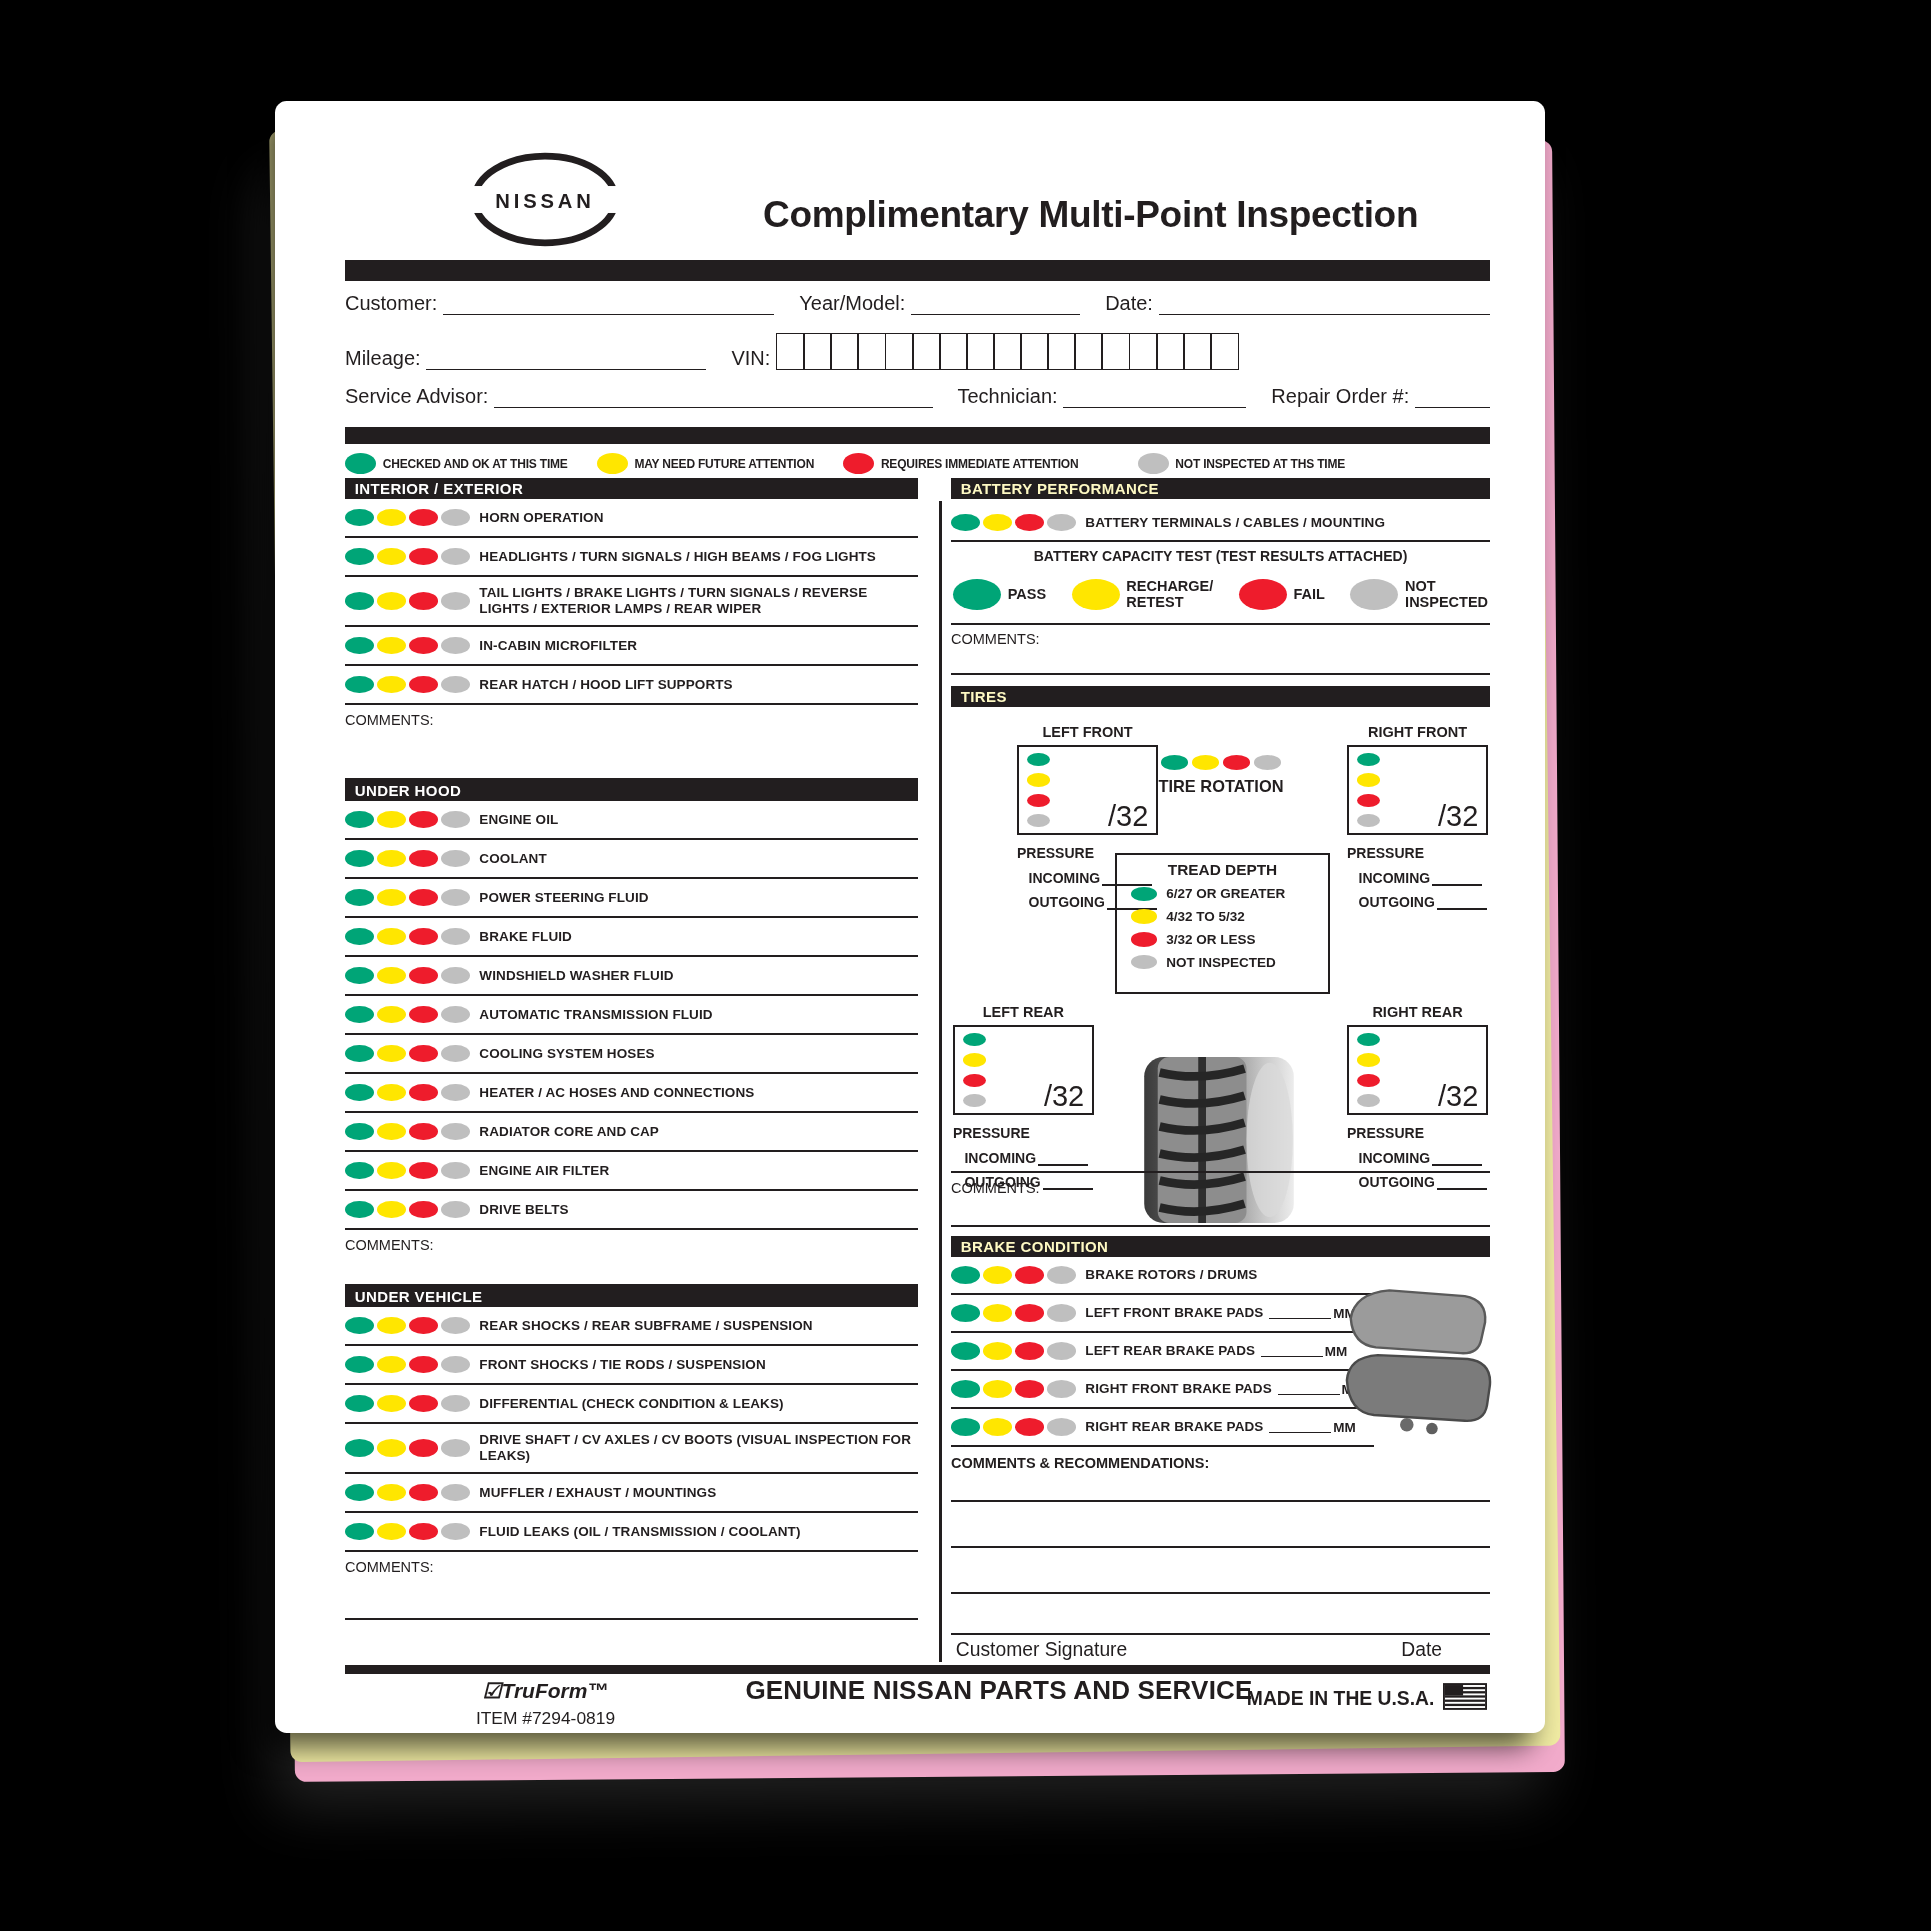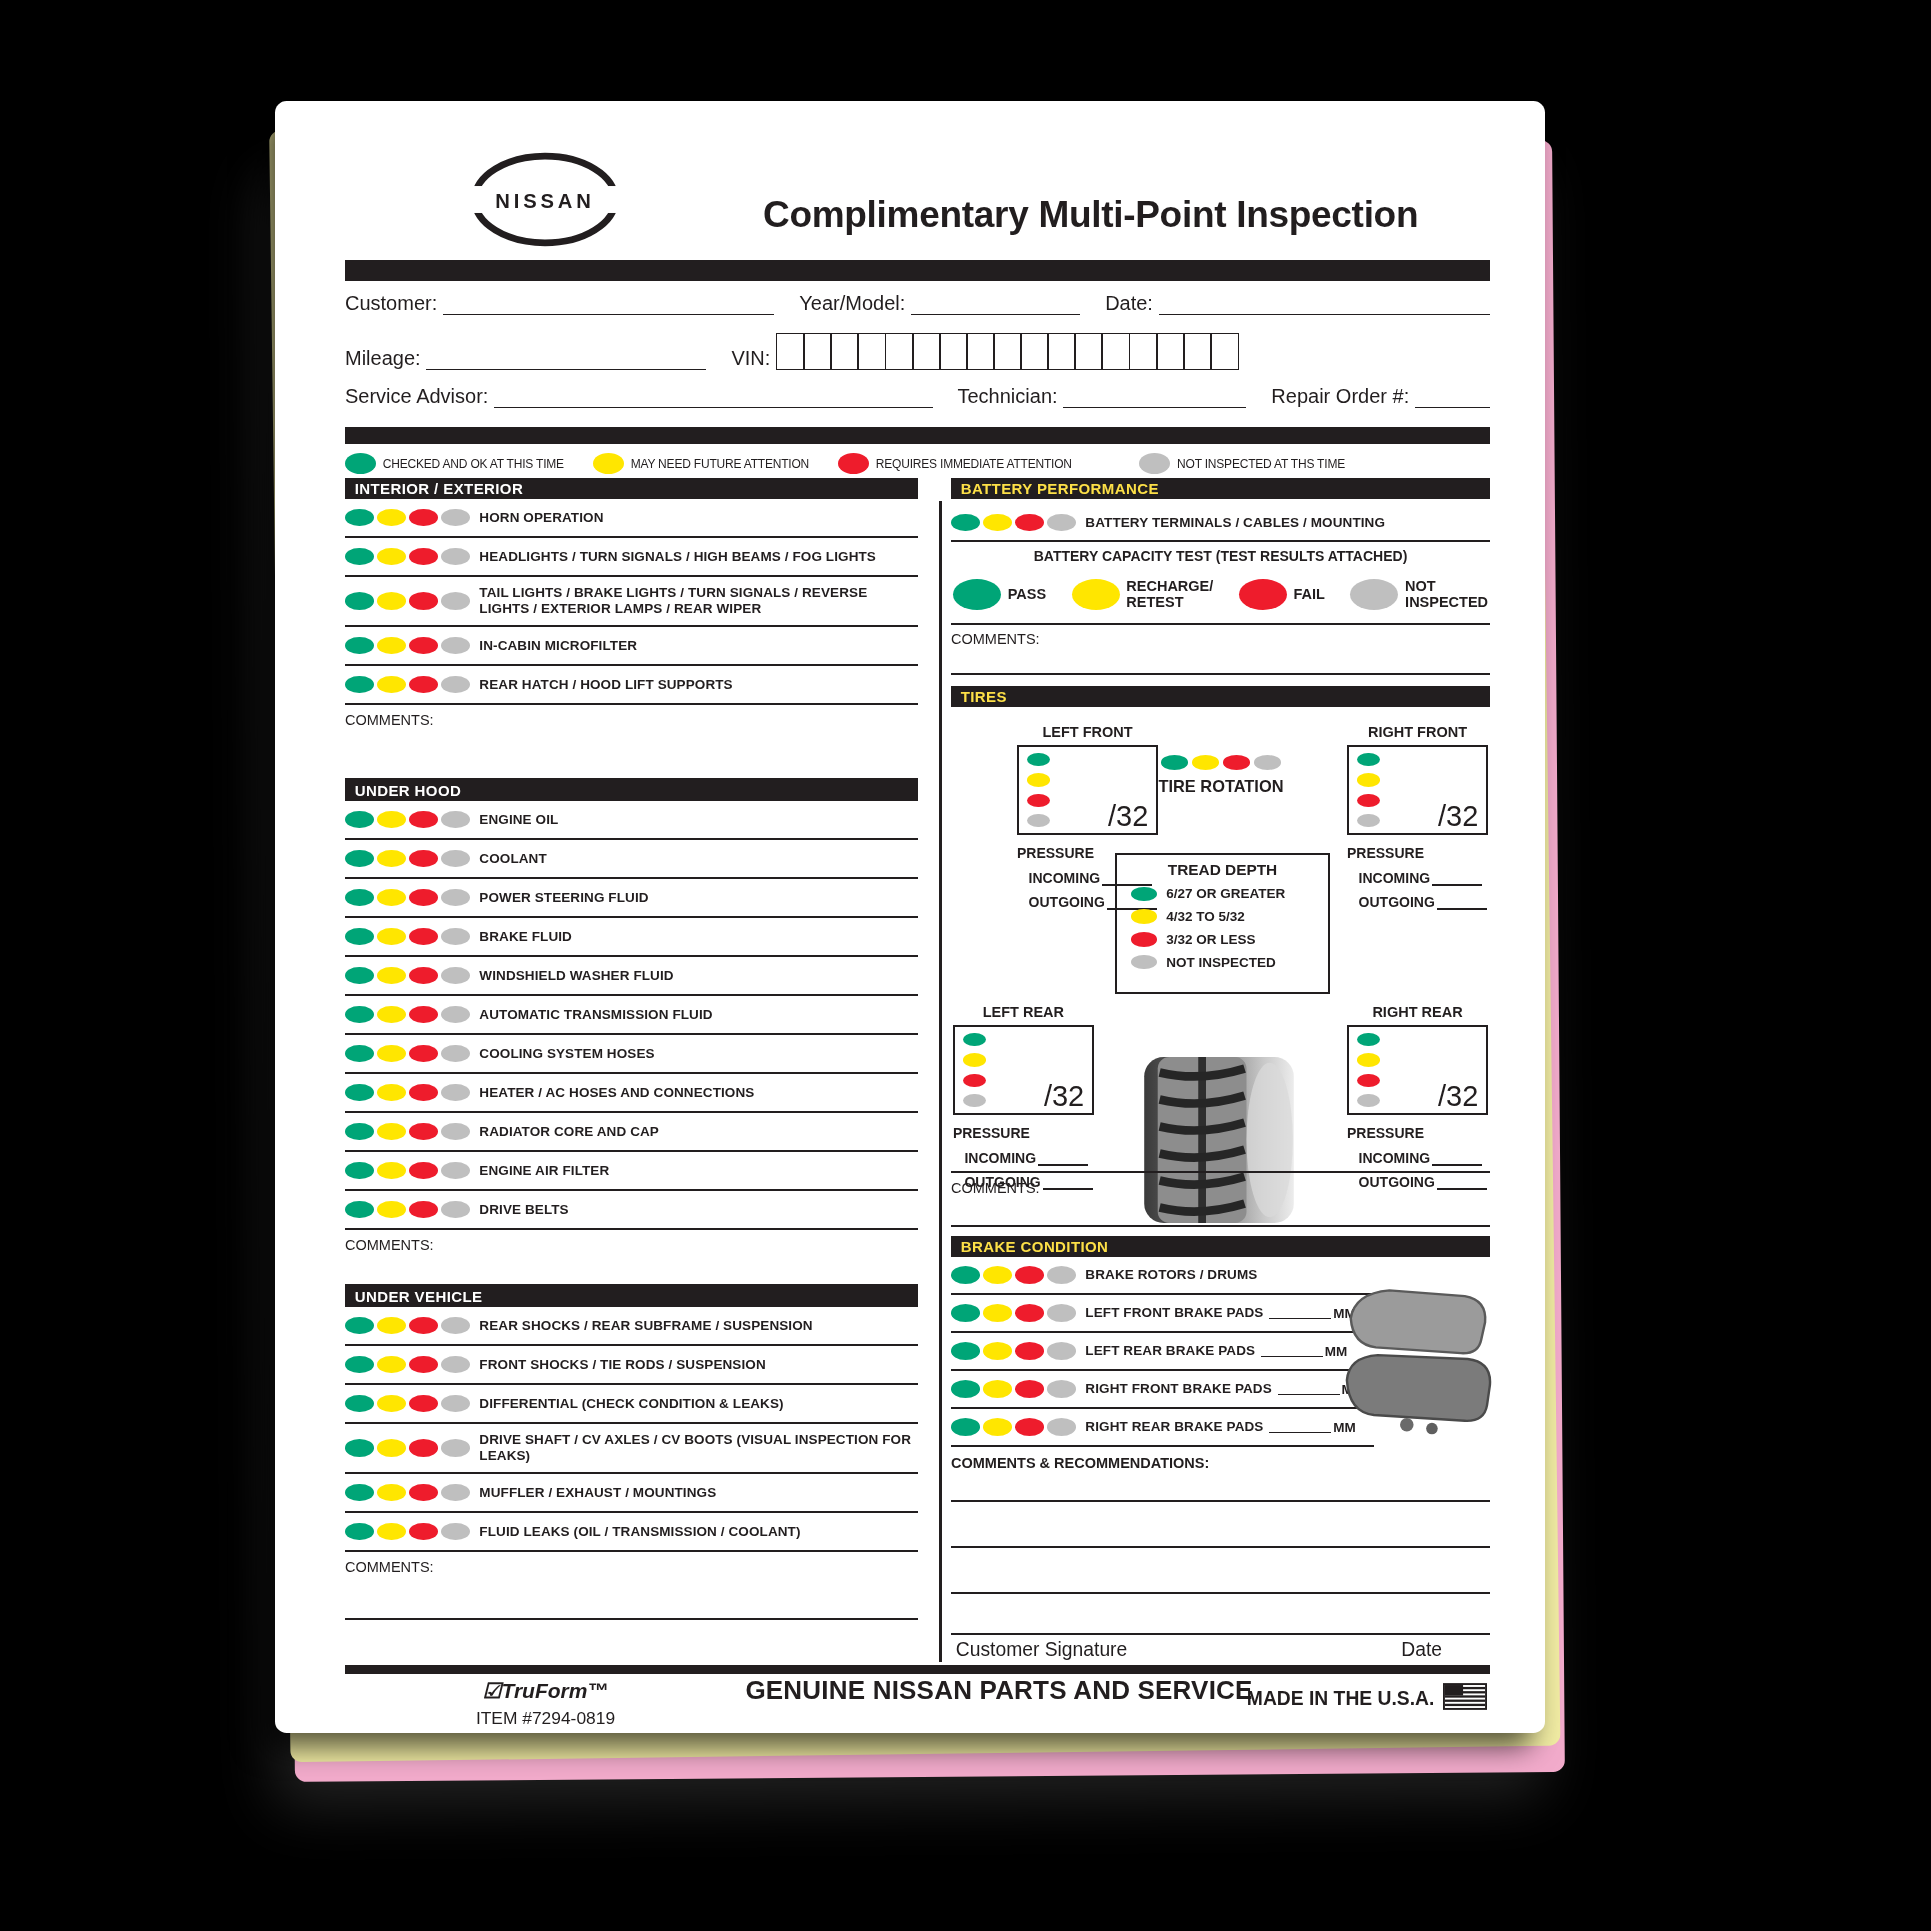--- a/index.html
+++ b/index.html
@@ -28,21 +28,21 @@
   .w175 { width:169px; } .w290 { width:280px; flex:none; } .w190 { width:183px; flex:none; } .w78 { width:75px; flex:none; }
   .gap { width:25px; flex:none; }
   .vin-boxes { display:flex; align-items:flex-end; }
   .vin-cell { width:29px; height:37px; border:1.9px solid #221E1F; margin-left:-1.9px; }
   .vin-cell:first-child { margin-left:0; }
 
   
   .legend { position:absolute; left:70px; top:350px; width:1145px; height:25px; display:flex; align-items:center; gap:29px; }
   .legend-item { display:flex; align-items:center; gap:6.8px; }
   .legend-item:last-child { margin-left:auto; margin-right:145px; }
-  .leg-label { font-size:12px; font-weight:400; letter-spacing:-0.2px; white-space:nowrap; }
+  .leg-label { font-size:12px; font-weight:700; letter-spacing:-0.2px; white-space:nowrap; }
 
   
   .ov { display:inline-block; width:29px; height:17.4px; border-radius:50%; flex:none; }
   .ov.leg { width:31px; height:21px; }
   .ov.bat { width:48px; height:31px; }
   .ov.sm  { width:23px; height:13.5px; }
   .ov.rot { width:27px; height:14.5px; }
   .ov.tr  { width:26px; height:14.5px; }
   .ov.g, .c-green  { background:#00A577; }
   .ov.y, .c-yellow { background:#FFE600; }
@@ -59,21 +59,21 @@
   .secbar { height:21px; background:#221E1F; color:#fff; font-size:15px; font-weight:700; letter-spacing:0.4px; display:flex; align-items:center; padding-left:9.7px; }
   .item-row { height:39px; display:flex; align-items:center; border-bottom:2.4px solid #221E1F; }
   .item-row.tall { height:50px; }
   .item-label { font-size:13.5px; font-weight:700; line-height:1.15; letter-spacing:0.1px; padding-right:3.9px; }
   .comments { border-bottom:2.4px solid #221E1F; padding-top:5.8px; }
   .c-label { font-size:14.5px; font-weight:400; }
   .c-ie { height:75px; } .c-uh { height:56px; } .c-uv { height:68px; }
 
   
   .r-abs { position:absolute; left:0; right:0; }
-  .r-secbar { height:21px; background:#221E1F; color:#fde047; font-size:15px; font-weight:700; letter-spacing:0.4px; display:flex; align-items:center; padding-left:9.7px; }
+  .r-secbar { height:21px; background:#221E1F; color:#fef9c3; font-size:15px; font-weight:700; letter-spacing:0.4px; display:flex; align-items:center; padding-left:9.7px; }
   .bat-row { top:27px; height:37px; display:flex; align-items:center; border-bottom:2.4px solid #221E1F; }
   .bat-cap { top:70px; text-align:center; font-size:14px; font-weight:700; }
   .bat-opts { top:91px; height:50px; display:flex; align-items:center; justify-content:space-between; padding:0 1.9px; }
   .bat-opt { display:flex; align-items:center; gap:6.8px; }
   .bat-label { font-size:14.5px; font-weight:700; white-space:pre-line; line-height:1.12; }
   .bat-comments { top:145px; height:52px; border-top:2.4px solid #221E1F; border-bottom:2.4px solid #221E1F; padding-top:4.8px; }
   .tires-bar { top:208px; }
   .brakes-bar { top:758px; }
 
   .tcorner { position:absolute; width:141px; }

